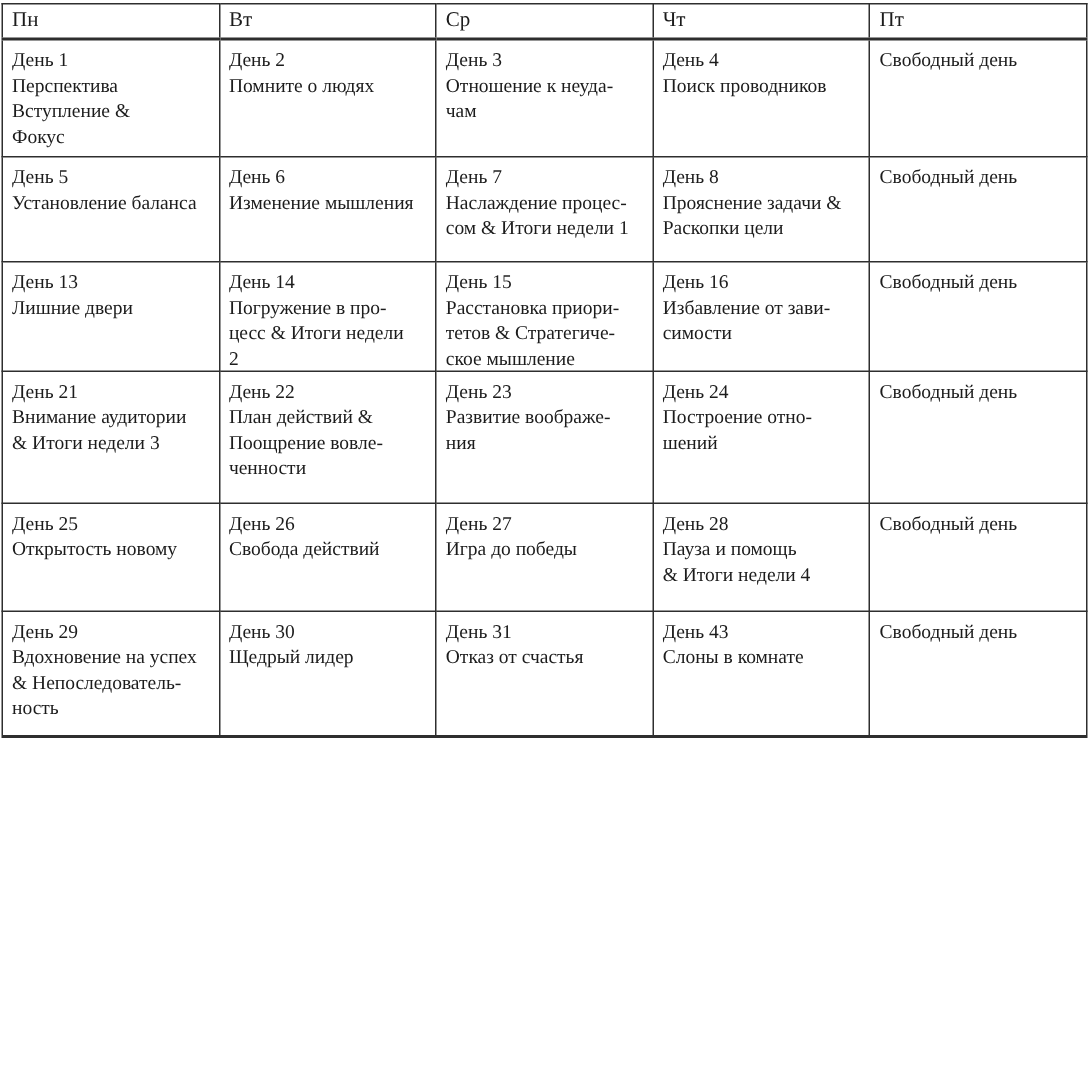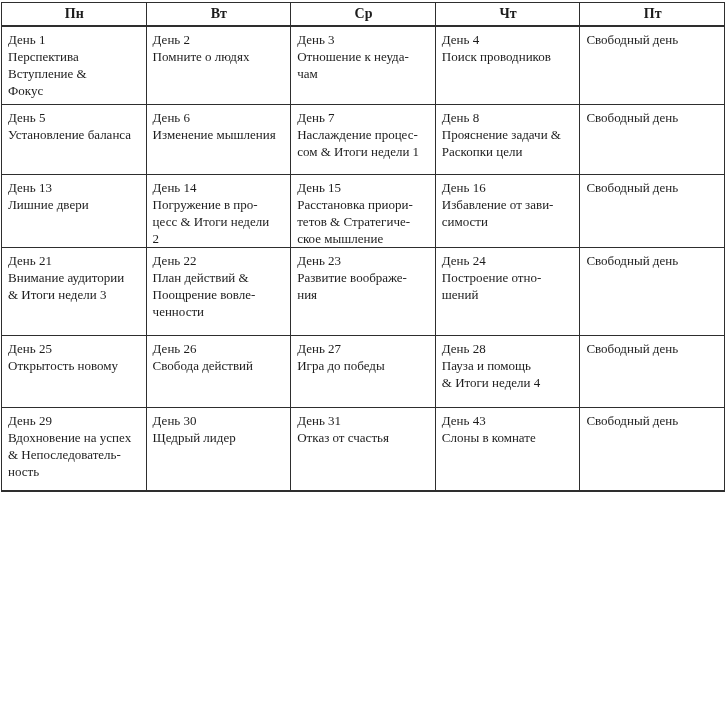--- a/index.html
+++ b/index.html
@@ -21,26 +21,25 @@
   col { width: 20%; }
   th, td {
     border: 1px solid #2e2e2e;
     vertical-align: top;
     text-align: left;
     overflow: hidden;
     padding: 0;
   }
   thead tr { height: 23px; }
   th {
-    font-weight: bold;
+    font-weight: normal;
     font-size: 14px;
     line-height: 19px;
     padding: 1px 5px 0 6px;
     border-bottom-width: 2px;
-    text-align: center;
   }
   td .ct {
     font-size: 13px;
     line-height: 17px;
     padding: 4px 4px 0 6px;
     white-space: pre-line;
   }
   
   tbody tr:nth-child(1) { height: 79px; margin-top: 35px; }
   tbody tr:nth-child(2) { height: 70px; margin-top: 12px; }

